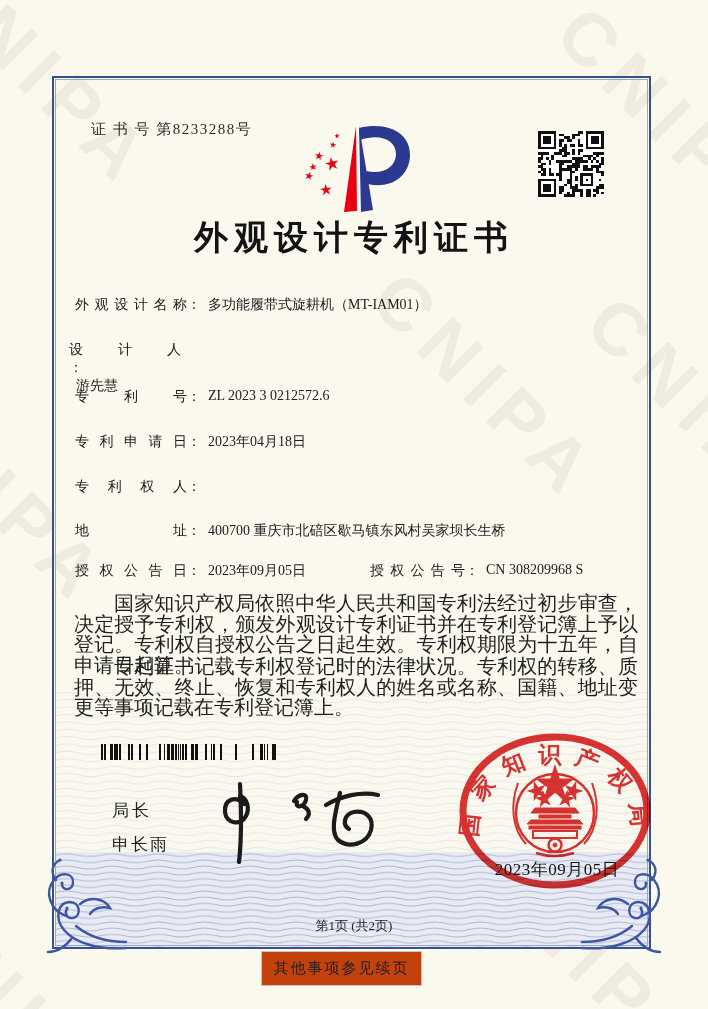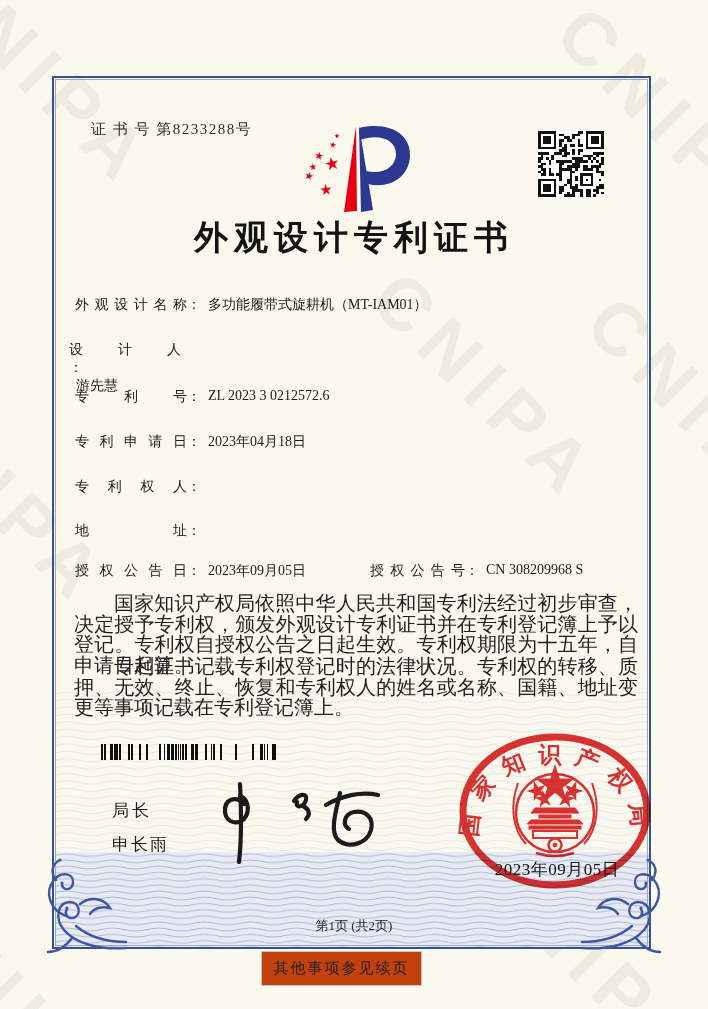--- a/index.html
+++ b/index.html
@@ -376,20 +376,21 @@
     <span>：</span>
   <span class="fvalue">2023年04月18日</span>
 </div>
 <div class="frow" style="left:75px; top:478px;">
   <span class="flabel">专利权人</span>
     <span>：</span>
 </div>
 <div class="frow" style="left:75px; top:522px;">
   <span class="flabel">地址</span>
     <span>：</span>
+  <span class="fvalue">400700 重庆市北碚区歇马镇东风村吴家坝长生桥</span>
 </div>
 <div class="frow" style="left:75px; top:562px;">
   <span class="flabel">授权公告日</span>
     <span>：</span>
   <span class="fvalue">2023年09月05日</span>
 </div>
 <div class="frow" style="left:370px; top:562px;">
   <span class="flabel-narrow">授权公告号</span>
     <span>：</span>
   <span class="fvalue">CN 308209968 S</span>

